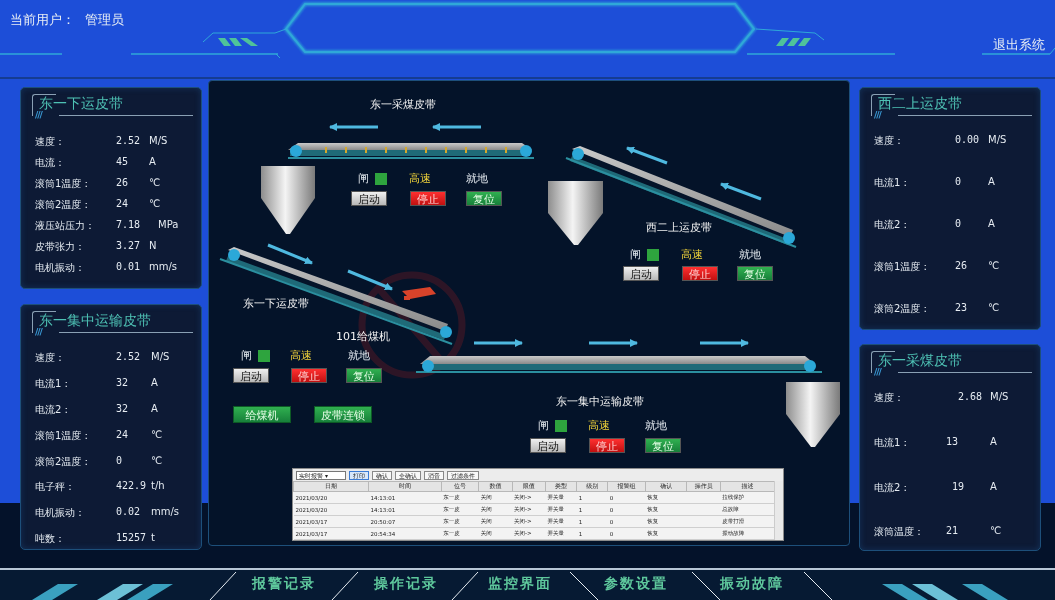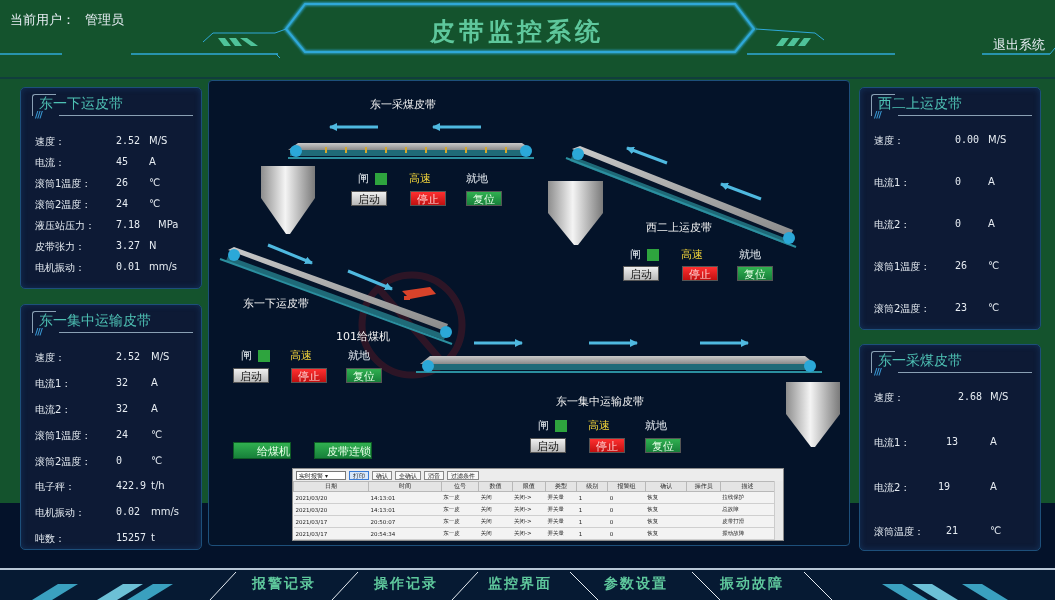--- a/index.html
+++ b/index.html
@@ -1,17 +1,17 @@
 <!DOCTYPE html>
 <html><head>
 <meta charset="utf-8">
 <style>
   * { box-sizing: border-box; margin: 0; padding: 0; }
   html, body { width: 1055px; height: 600px; overflow: hidden; background: #04122a; font-family: "DejaVu Sans", "Liberation Sans", sans-serif; color: #e6ecf2; }
-  #root { position: relative; width: 1055px; height: 503px; background: #14532d; }
+  #root { position: relative; width: 1055px; height: 503px; background: #1d4ed8; }
 
   .user { position: absolute; left: 10px; top: 11px; font-size: 13px; color: #e8eef4; font-family: "DejaVu Serif", serif; }
   .user span + span { margin-left: 10px; }
   .logout { position: absolute; right: 10px; top: 36px; font-size: 13px; color: #e8eef4; font-family: "DejaVu Serif", serif; cursor: pointer; }
 
   .title-box { position: absolute; left: 278px; top: 3px; width: 478px; height: 50px; }
   .title-text { position: absolute; left: 0; right: 0; top: 12px; text-align: center; font-size: 25px; font-weight: bold; letter-spacing: 4px; color: #5ec79c; }
 
   .side-panel { position: absolute; width: 182px; border: 1px solid #1d4f7a; border-radius: 5px; background: #0d1a35; box-shadow: inset 0 0 6px rgba(40,120,200,0.25); }
   .panel-head { position: relative; height: 32px; }
@@ -26,21 +26,21 @@
 
   .center { position: absolute; left: 208px; top: 80px; width: 642px; height: 466px; border: 1px solid #1d4f7a; border-radius: 4px; background: #041329; }
   .belt-label { position: absolute; font-size: 11px; color: #f2f2f2; }
   .status-row { position: absolute; font-size: 11px; display: flex; align-items: center; }
   .sq { display: inline-block; width: 12px; height: 12px; background: #2ea43e; margin-left: 6px; }
   .spd { color: #f0d23a; }
   .btn { position: absolute; width: 36px; height: 15px; font-size: 11px; text-align: center; line-height: 15px; cursor: pointer; border: 1px solid #555; }
   .btn-start { background: linear-gradient(#f0f0f0, #b8b8b8); color: #111; }
   .btn-stop { background: linear-gradient(#ff3030, #c01010); color: #ffd9d9; }
   .btn-reset { background: linear-gradient(#30b050, #17803a); color: #e8ffe8; }
-  .btn-big { position: absolute; width: 58px; height: 17px; font-size: 11px; text-align: right; line-height: 17px; color: #e8ffe8; background: linear-gradient(#30b050, #17803a); border: 1px solid #0d5a25; cursor: pointer; margin-top: 36px; }
+  .btn-big { position: absolute; width: 58px; height: 17px; font-size: 11px; text-align: center; line-height: 17px; color: #e8ffe8; background: linear-gradient(#30b050, #17803a); border: 1px solid #0d5a25; cursor: pointer; }
 
   .alarm { position: absolute; left: 292px; top: 468px; width: 492px; height: 73px; background: #f3f3f3; border: 1px solid #8c8c8c; font-size: 6px; color: #222; }
   .alarm-bar { height: 12px; display: flex; align-items: center; gap: 3px; padding-left: 3px; background: #ececec; }
   .alarm-bar .sel { border: 1px solid #777; background: #fff; height: 9px; width: 50px; padding-left: 2px; line-height: 8px; }
   .alarm-bar .ab { border: 1px solid #888; background: #f8f8f8; height: 9px; padding: 0 3px; line-height: 8px; cursor: pointer; }
   .alarm-bar .ab.active { border-color: #3a7bd5; background: #d8e8fb; }
   table.al { border-collapse: collapse; width: 482px; table-layout: fixed; }
   table.al th { background: #e4e4e4; border: 1px solid #b8b8b8; font-weight: normal; height: 8px; font-size: 6px; }
   table.al td { border-bottom: 1px solid #cfcfcf; height: 12px; padding-left: 2px; font-size: 5.5px; white-space: nowrap; overflow: hidden; }
   .alarm-scroll { position: absolute; right: 0; top: 12px; width: 9px; bottom: 0; background: #e9e9e9; border-left: 1px solid #ccc; }
@@ -79,23 +79,20 @@
       <polygon points="240,38 247,38 258,46 251,46"></polygon>
       <polygon points="776,46 783,46 789,38 782,38"></polygon>
       <polygon points="787,46 794,46 800,38 793,38"></polygon>
       <polygon points="798,46 805,46 811,38 804,38"></polygon>
     </g>
   </svg>
 
   <div class="user">
     <span>当前用户：</span><span>管理员</span>
   </div>
-  <div class="title-box">
-    <div class="title-text">皮带监控系统</div>
-  </div>
   <div class="logout">退出系统</div>
 
   <div class="side-panel" style="left:20px;top:87px;height:202px;">
     <div class="panel-head">
       <div class="panel-bracket"></div>
       <div class="panel-hash">///</div>
       <div class="panel-line"></div>
       <div class="panel-title">东一下运皮带</div>
     </div>
     <div class="row" style="top:47px">
@@ -230,21 +227,21 @@
         <span class="val" style="left:84px">2.68</span>
         <span class="unit" style="left:116px">M/S</span>
       </div>
     <div class="row" style="top:91px">
         <span class="lbl">电流1：</span>
         <span class="val" style="left:72px">13</span>
         <span class="unit" style="left:116px">A</span>
       </div>
     <div class="row" style="top:136px">
         <span class="lbl">电流2：</span>
-        <span class="val" style="left:64px">19</span>
+        <span class="val" style="left:78px">19</span>
         <span class="unit" style="left:116px">A</span>
       </div>
     <div class="row" style="top:180px">
         <span class="lbl">滚筒温度：</span>
         <span class="val" style="left:72px">21</span>
         <span class="unit" style="left:116px">℃</span>
       </div>
   </div>
 
   <div class="center"></div>

